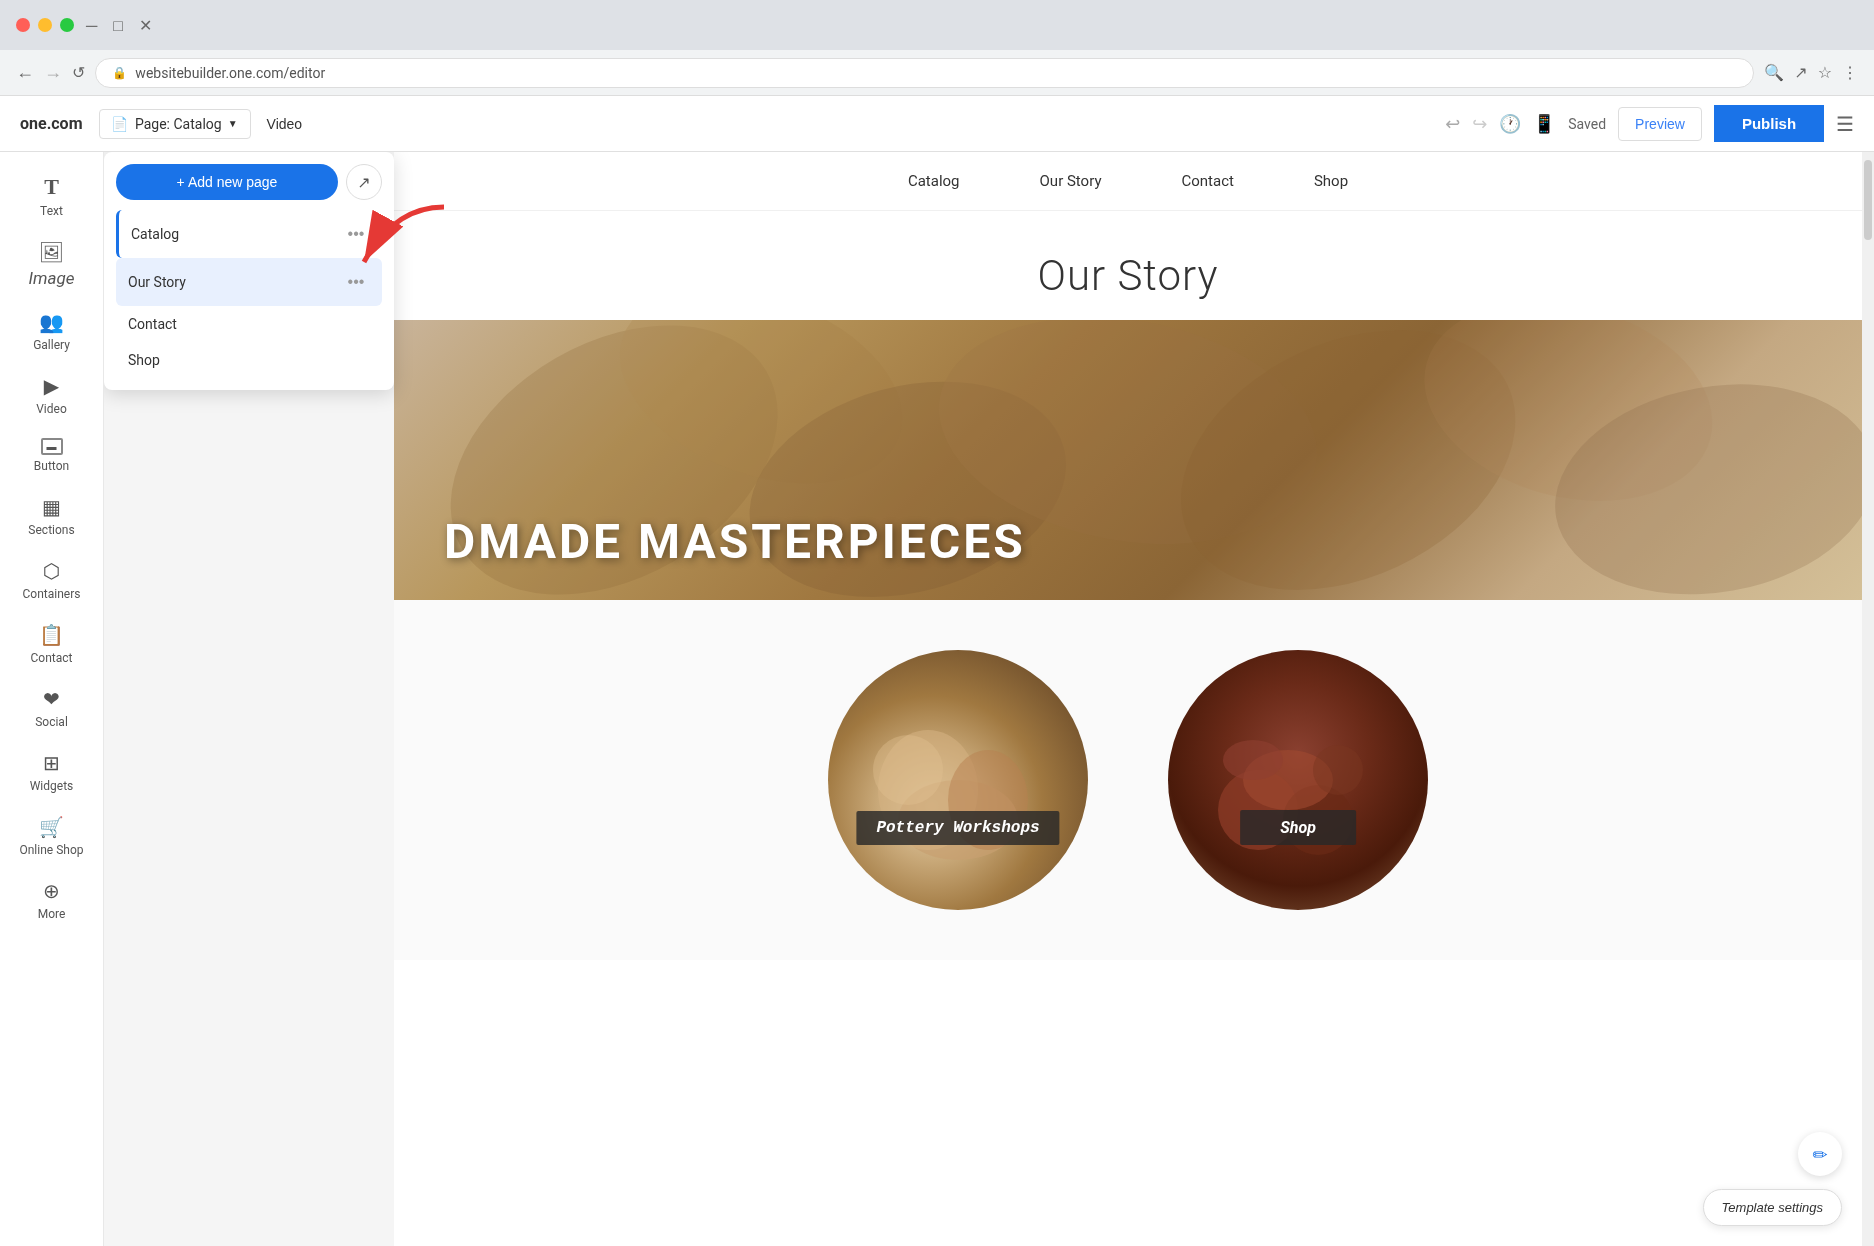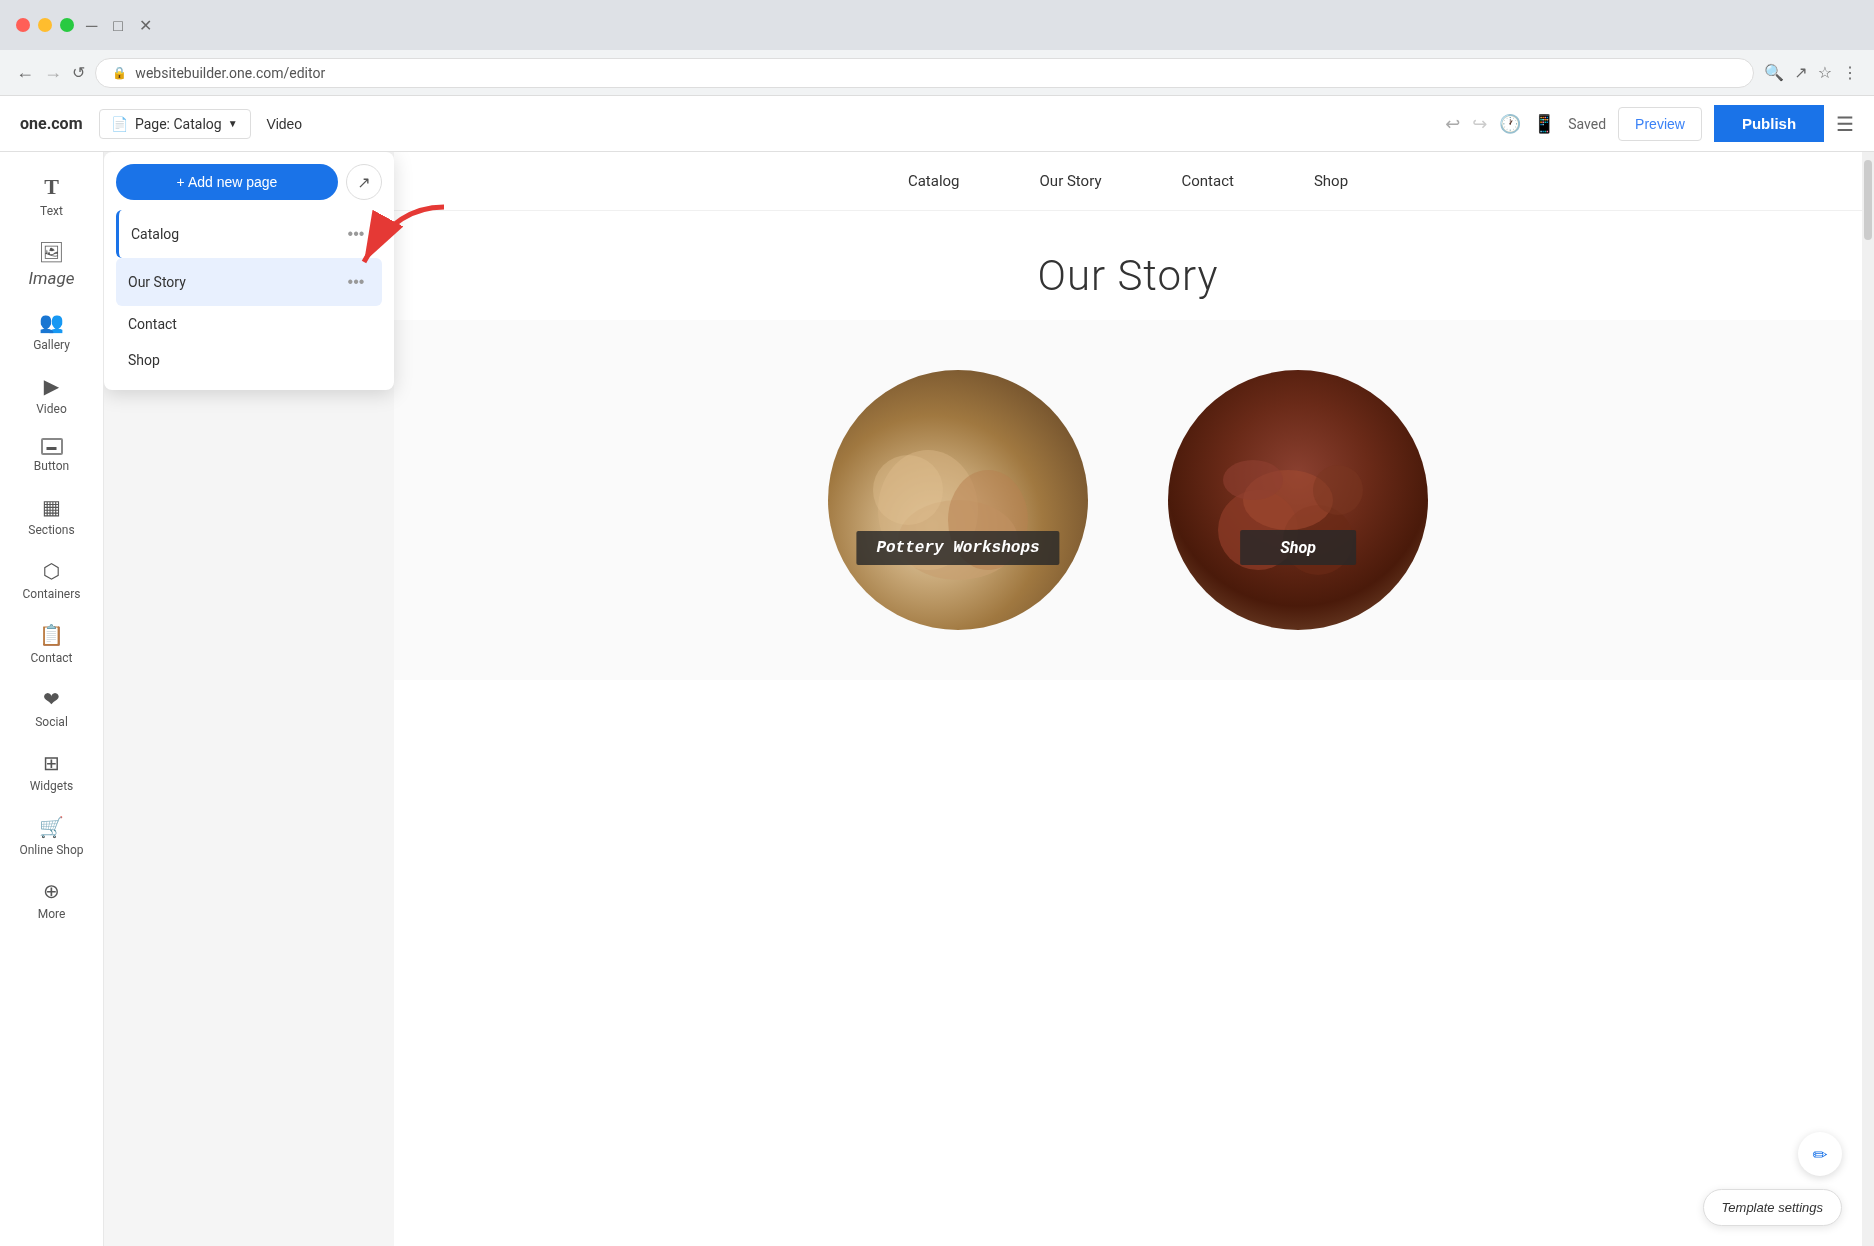--- a/index.html
+++ b/index.html
@@ -172,20 +172,35 @@
 
         <div style="display:flex;justify-content:center;gap:80px;padding:20px 40px;background:#fff;border-bottom:1px solid #f0f0f0;">
           <a style="font-size:15px;color:#333;text-decoration:none;">Catalog</a>
           <a style="font-size:15px;color:#333;text-decoration:none;">Our Story</a>
           <a style="font-size:15px;color:#333;text-decoration:none;">Contact</a>
           <a style="font-size:15px;color:#333;text-decoration:none;">Shop</a>
         </div>
 
         <div style="text-align:center;padding:40px 0 20px;font-size:42px;font-weight:300;color:#333;letter-spacing:1px;">Our Story</div>
 
+        <div style="width:100%;height:280px;position:relative;overflow:hidden;display:flex;align-items:flex-end;padding:30px 50px;">
+
+          <div style="position:absolute;inset:0;background:linear-gradient(135deg, #c9b49a 0%, #b8975c 20%, #a07840 40%, #8b6535 60%, #c4a882 80%, #d4c098 100%);"></div>
+
+          <svg style="position:absolute;inset:0;width:100%;height:100%;opacity:0.4;" viewBox="0 0 1000 400" preserveAspectRatio="xMidYMid slice">
+            <ellipse cx="150" cy="200" rx="120" ry="80" fill="#8b6535" opacity="0.6" transform="rotate(-30 150 200)"></ellipse>
+            <ellipse cx="250" cy="150" rx="100" ry="60" fill="#a07840" opacity="0.5" transform="rotate(20 250 150)"></ellipse>
+            <ellipse cx="350" cy="220" rx="110" ry="70" fill="#7a5530" opacity="0.6" transform="rotate(-15 350 220)"></ellipse>
+            <ellipse cx="500" cy="180" rx="130" ry="75" fill="#9a7045" opacity="0.5" transform="rotate(10 500 180)"></ellipse>
+            <ellipse cx="650" cy="200" rx="120" ry="80" fill="#8b6030" opacity="0.6" transform="rotate(-25 650 200)"></ellipse>
+            <ellipse cx="800" cy="160" rx="100" ry="65" fill="#b08050" opacity="0.4" transform="rotate(15 800 160)"></ellipse>
+            <ellipse cx="900" cy="220" rx="110" ry="70" fill="#7a5535" opacity="0.5" transform="rotate(-10 900 220)"></ellipse>
+          </svg>
+          <div style="position:relative;color:#fff;font-size:48px;font-weight:700;letter-spacing:3px;text-shadow:2px 2px 8px rgba(0,0,0,0.4);">DMADE MASTERPIECES</div>
+        </div>
 
         <div style="display:flex;justify-content:center;gap:80px;padding:50px 60px;background:#fafafa;">
 
           <div style="display:flex;flex-direction:column;align-items:center;font-family:Liberation Mono, monospace;">
             <div style="width:260px;height:260px;border-radius:50%;overflow:hidden;position:relative;background:radial-gradient(circle at 40% 60%, #e8d4b0 0%, #c8a878 25%, #a07840 50%, #7a5830 75%, #5a3f20 100%);">
 
               <svg style="position:absolute;inset:0;width:100%;height:100%;" viewBox="0 0 260 260">
                 <ellipse cx="130" cy="170" rx="60" ry="40" fill="#c8a070" opacity="0.7"></ellipse>
                 <ellipse cx="100" cy="140" rx="50" ry="60" fill="#d4b080" opacity="0.6"></ellipse>
                 <ellipse cx="160" cy="150" rx="40" ry="50" fill="#b88050" opacity="0.5"></ellipse>

